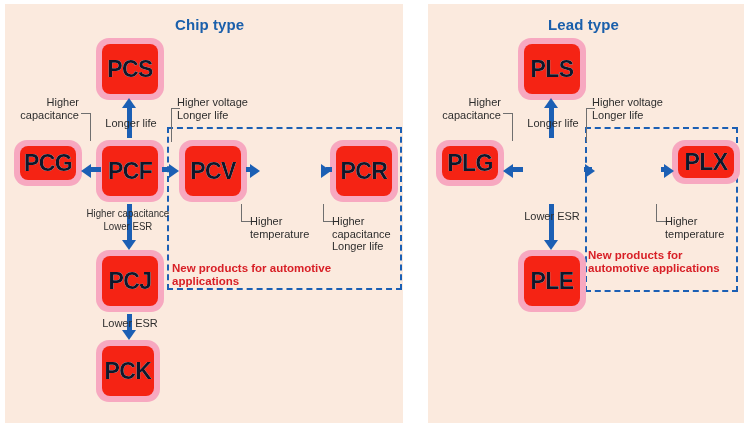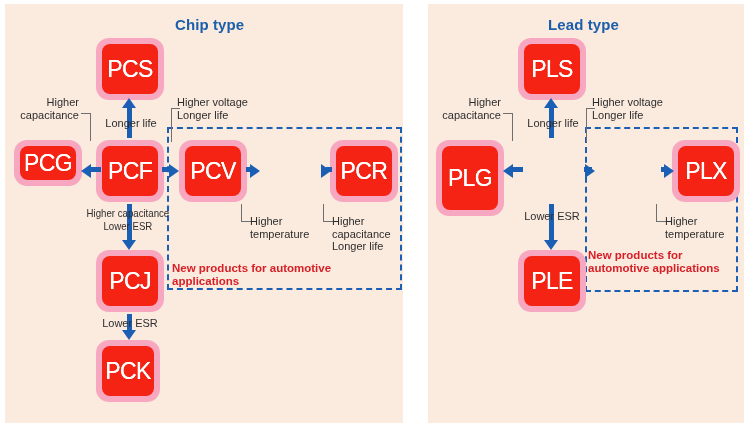--- a/index.html
+++ b/index.html
@@ -47,22 +47,22 @@
   .box-inner {
     width: 100%;
     height: 100%;
     background: #f52314;
     border-radius: 8px;
     display: flex;
     align-items: center;
     justify-content: center;
   }
   .box-label {
-    color: #ffffff;
-    font-weight: normal;
+    color: #0f172a;
+    font-weight: bold;
     font-size: 23px;
     letter-spacing: -0.6px;
     line-height: 1;
     white-space: nowrap;
     text-shadow: 0 0 0 #fff;
   }
 
   
   .arrow {
     position: absolute;
@@ -240,29 +240,29 @@
     <div class="dashed-region" style="left:157px; top:123px; width:153px; height:165px;"></div>
     <div class="dashed-caption" style="left:160px; top:245px; width:147px;">New products for
 automotive applications</div>
 
     <div class="box" style="left:90px; top:34px; width:68px; height:62px;">
       <div class="box-inner">
         <span class="box-label">PLS</span>
       </div>
     </div>
 
-    <div class="box" style="left:8px; top:136px; width:68px; height:76px;">
+    <div class="box" style="left:8px; top:136px; width:68px; height:46px;">
       <div class="box-inner">
         <span class="box-label">PLG</span>
       </div>
     </div>
 
 
 
-    <div class="box" style="left:244px; top:136px; width:68px; height:62px;">
+    <div class="box" style="left:244px; top:136px; width:68px; height:44px;">
       <div class="box-inner">
         <span class="box-label">PLX</span>
       </div>
     </div>
 
     <div class="box" style="left:90px; top:246px; width:68px; height:62px;">
       <div class="box-inner">
         <span class="box-label">PLE</span>
       </div>
     </div>

